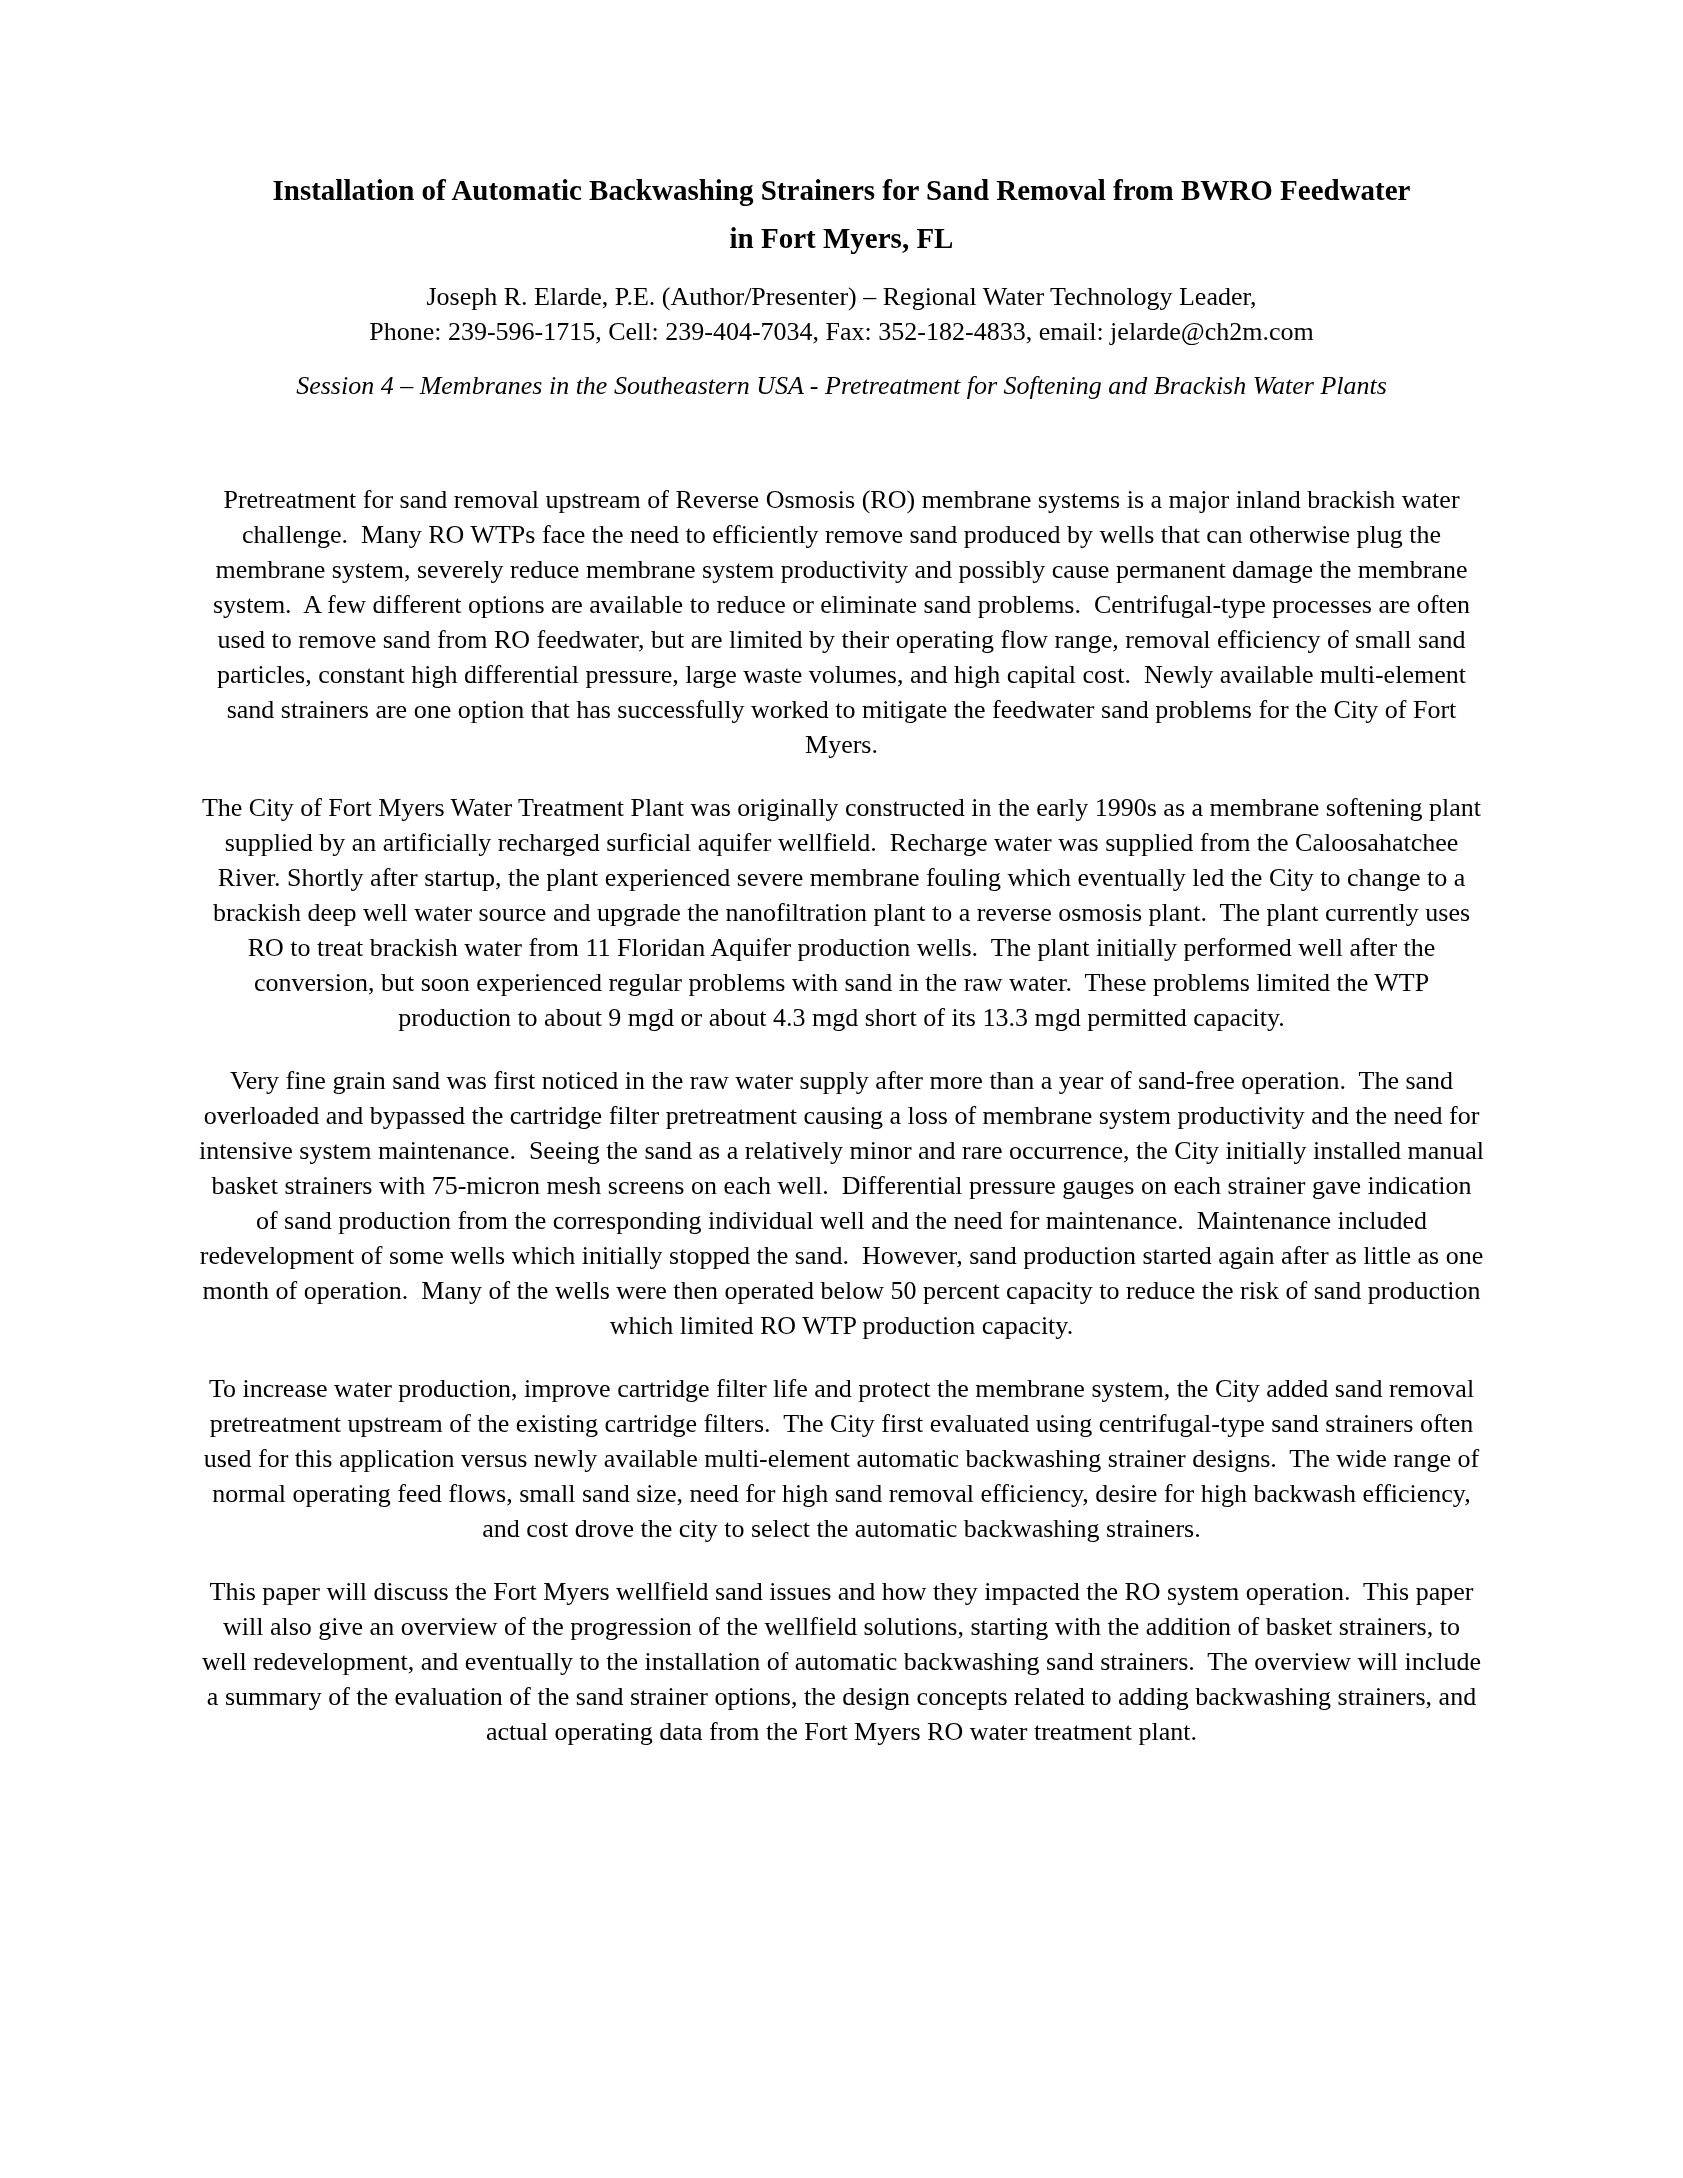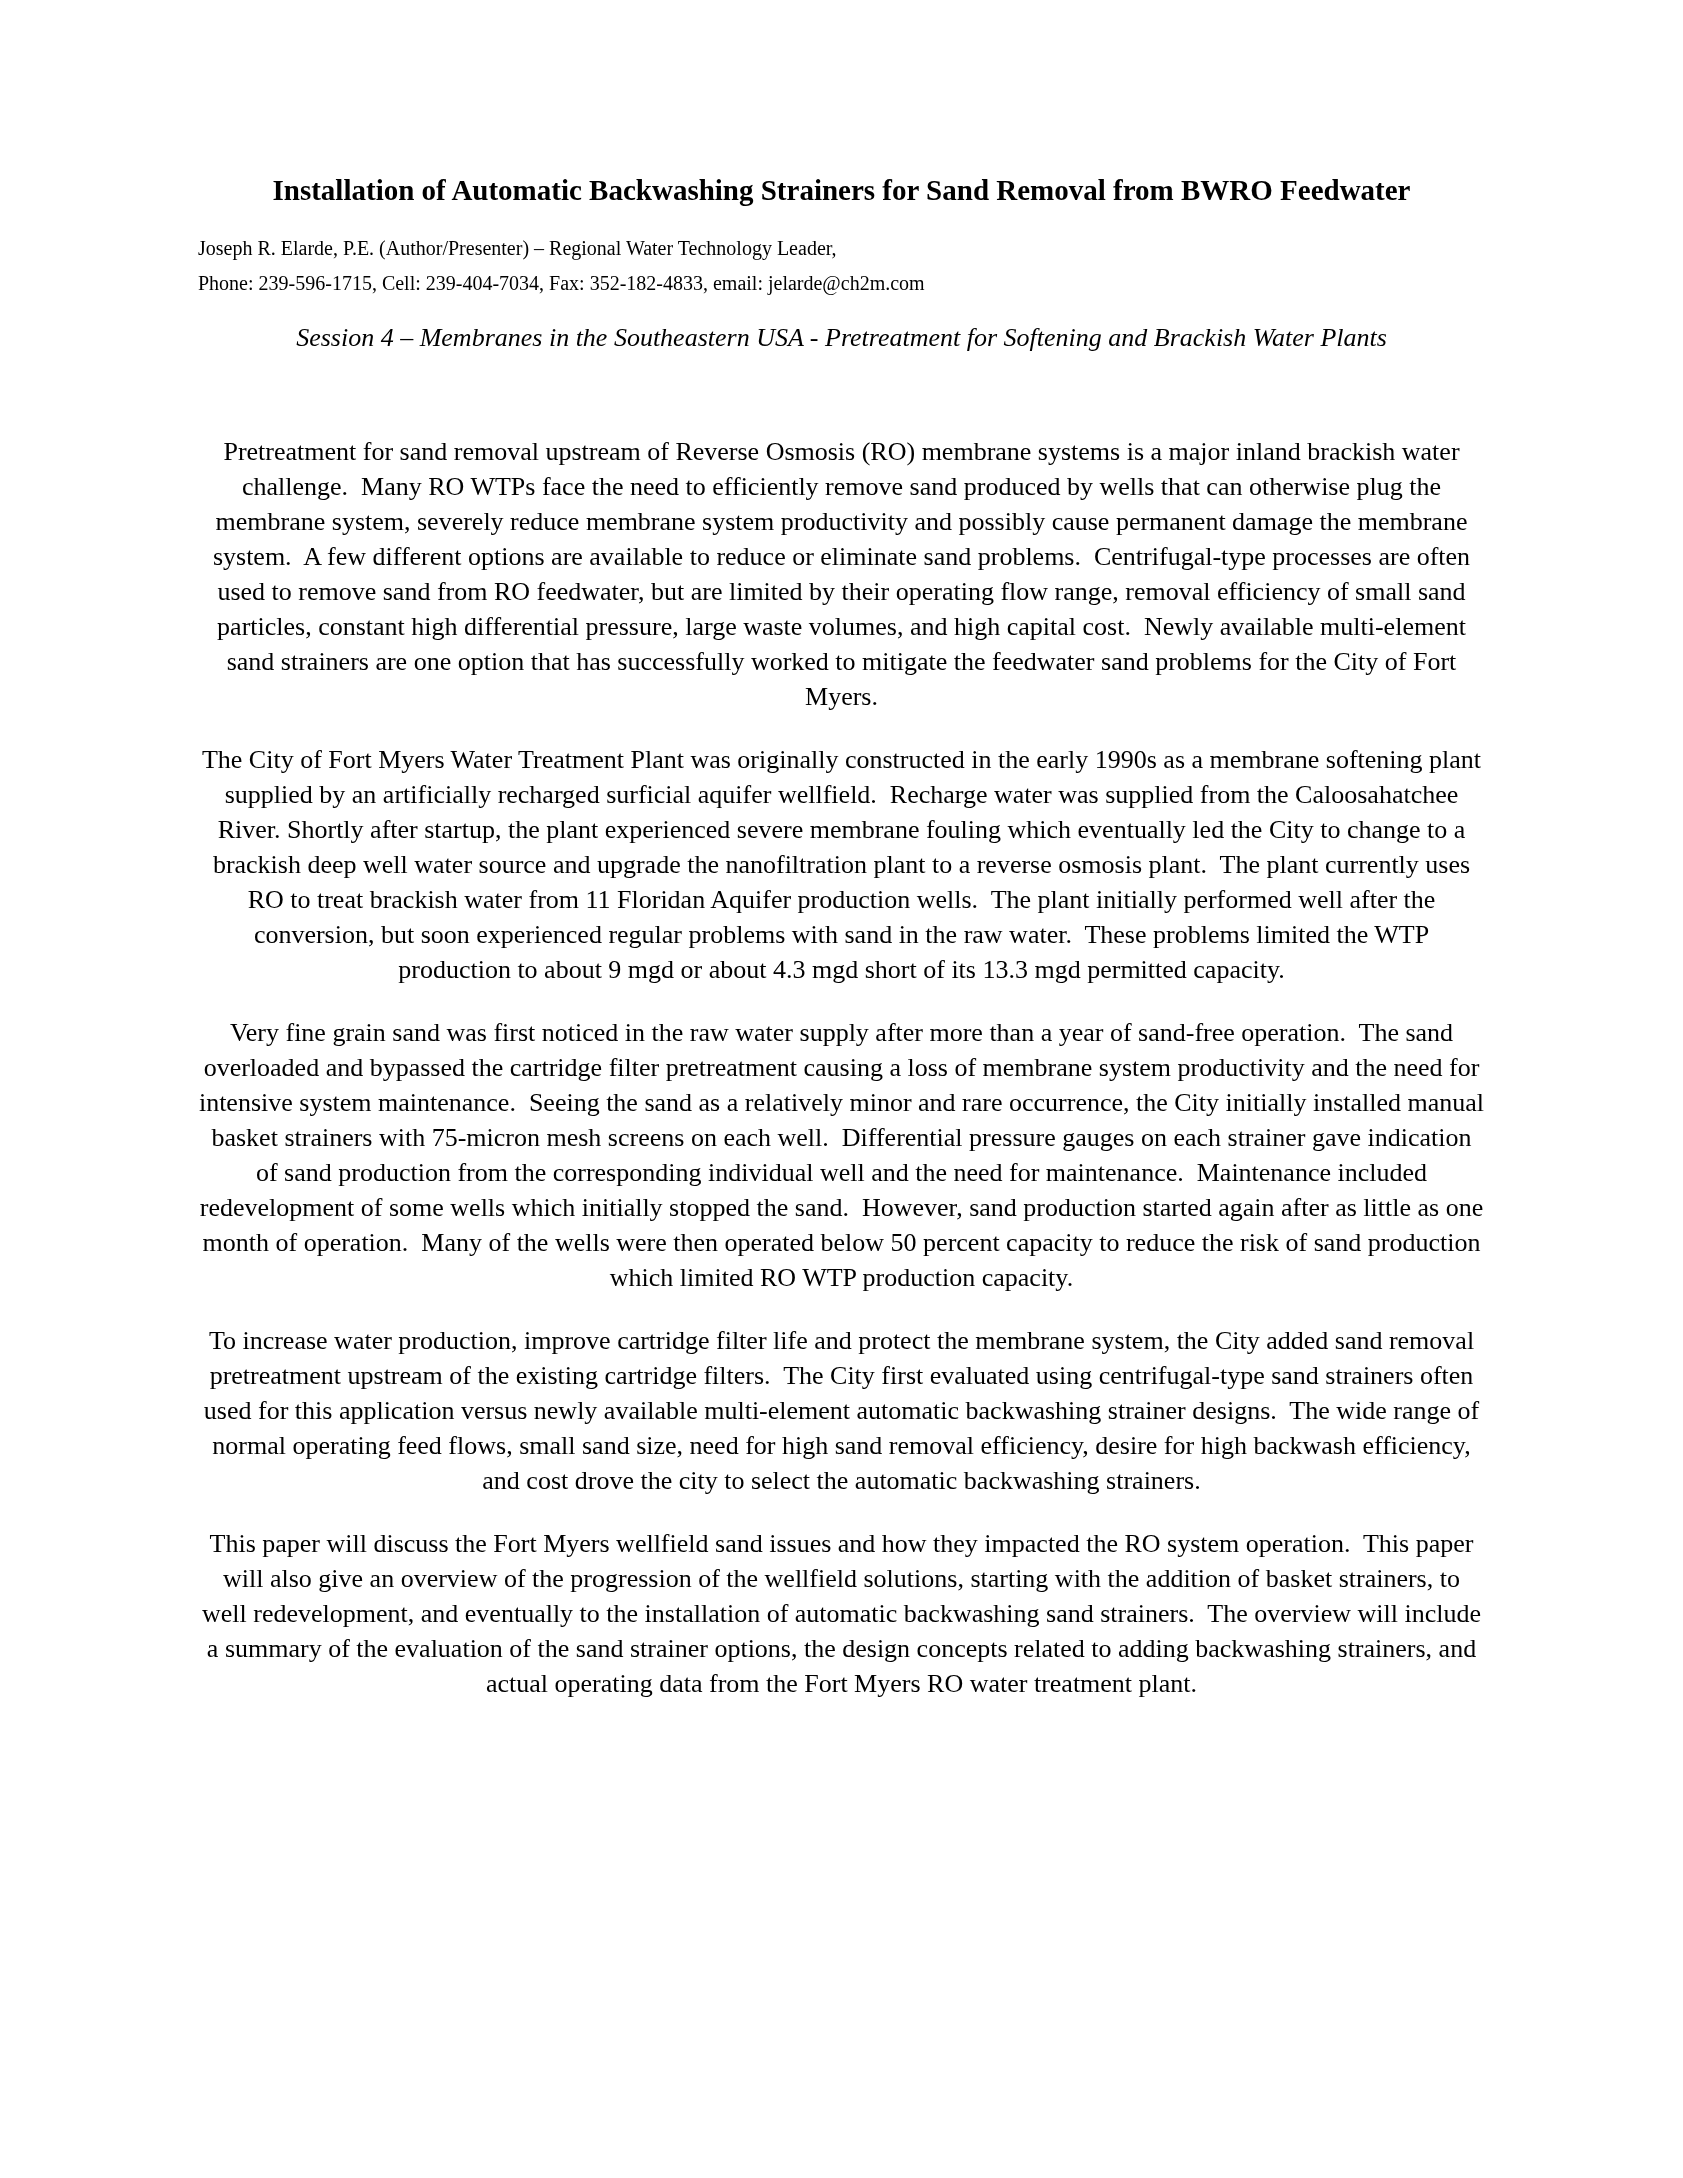--- a/index.html
+++ b/index.html
@@ -23,23 +23,23 @@
     font-weight: bold;
     line-height: 48px;
     text-align: center;
     margin: 0;
   }
   .title-line {
     display: block;
   }
   .author-block {
     margin-top: 17px;
-    font-size: 20px;
+    font-size: 26px;
     line-height: 35px;
-    text-align: left;
+    text-align: center;
   }
   .author-line {
     display: block;
   }
   .coauthor-line {
     margin-top: 30px;
     font-size: 26px;
     line-height: 35px;
     text-align: center;
   }
@@ -61,20 +61,21 @@
     white-space: pre-wrap;
   }
 </style>
 </head>
 <body>
 
 <div class="page">
 
   <h1 class="title">
     <span class="title-line">Installation of Automatic Backwashing Strainers for Sand Removal from BWRO Feedwater</span>
+    <span class="title-line">in Fort Myers, FL</span>
   </h1>
 
   <div class="author-block">
     <span class="author-line">Joseph R. Elarde, P.E. (Author/Presenter) – Regional Water Technology Leader,</span>
     <span class="author-line">Phone: 239-596-1715, Cell: 239-404-7034, Fax: 352-182-4833, email: jelarde@ch2m.com</span>
   </div>
 
 
   <div class="session-line">Session 4 – Membranes in the Southeastern USA - Pretreatment for Softening and Brackish Water Plants</div>
 

